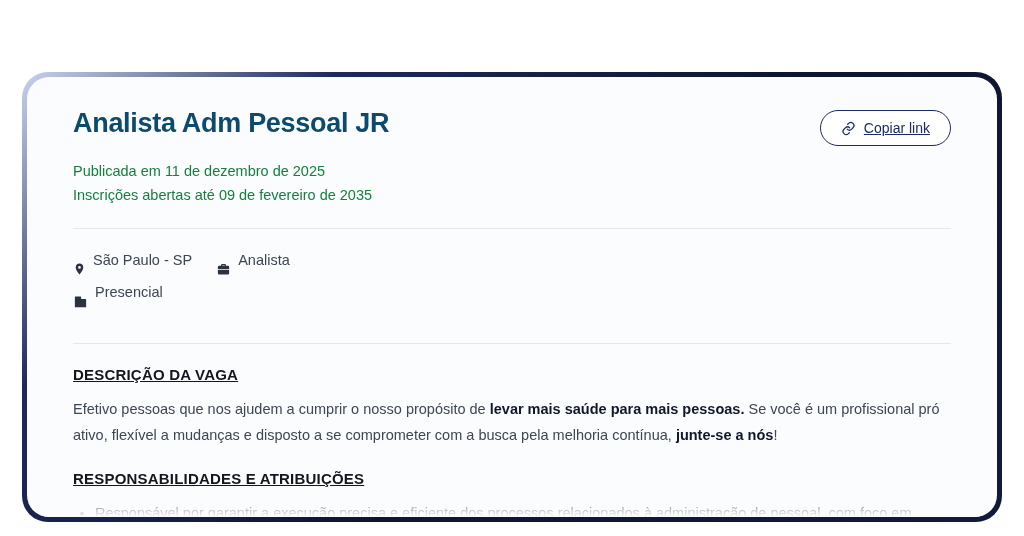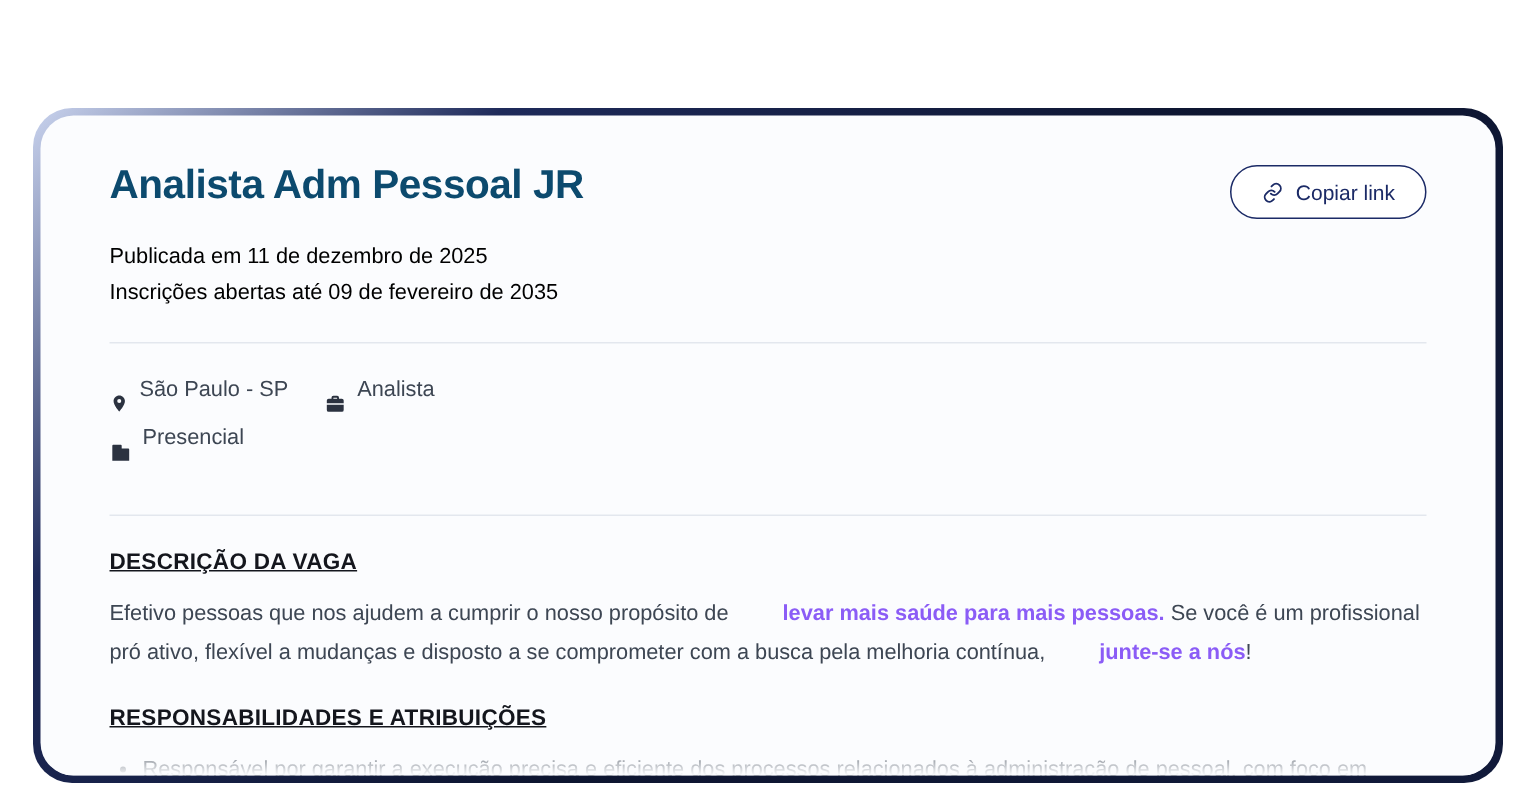--- a/index.html
+++ b/index.html
@@ -65,30 +65,31 @@
     gap: 8px;
     border: 1.5px solid #1b2a66;
     color: #1b2a66;
     background: #ffffff;
     border-radius: 999px;
     padding: 9px 20px;
     font-size: 14px;
     cursor: pointer;
     white-space: nowrap;
     margin-top: 3px;
+    text-decoration: underline;
   }
 
   .copy-link-btn .label { font-size: 14px; }
 
   .meta-lines {
     margin-top: 14px;
   }
   .meta-line {
     font-size: 14.5px;
-    color: #000000;
+    color: #15803d;
     line-height: 1.65;
   }
 
   .divider {
     height: 1px;
     background: #e3e7ee;
     margin: 20px 0 0 0;
   }
 
   .tags {
@@ -117,21 +118,21 @@
     margin: 22px 0 14px 0;
     text-decoration: underline;
   }
 
   .body-text {
     font-size: 14.5px;
     color: #3d4653;
     line-height: 1.75;
     max-width: 890px;
   }
-  .body-text b { color: #8b5cf6; font-weight: bold; margin-left: 32px; }
+  .body-text b { color: #0f172a; font-weight: bold; }
 
   ul.resp-list {
     margin: 0;
     padding-left: 22px;
   }
   ul.resp-list li {
     font-size: 14.5px;
     color: #3d4653;
     line-height: 1.75;
     max-width: 880px;

